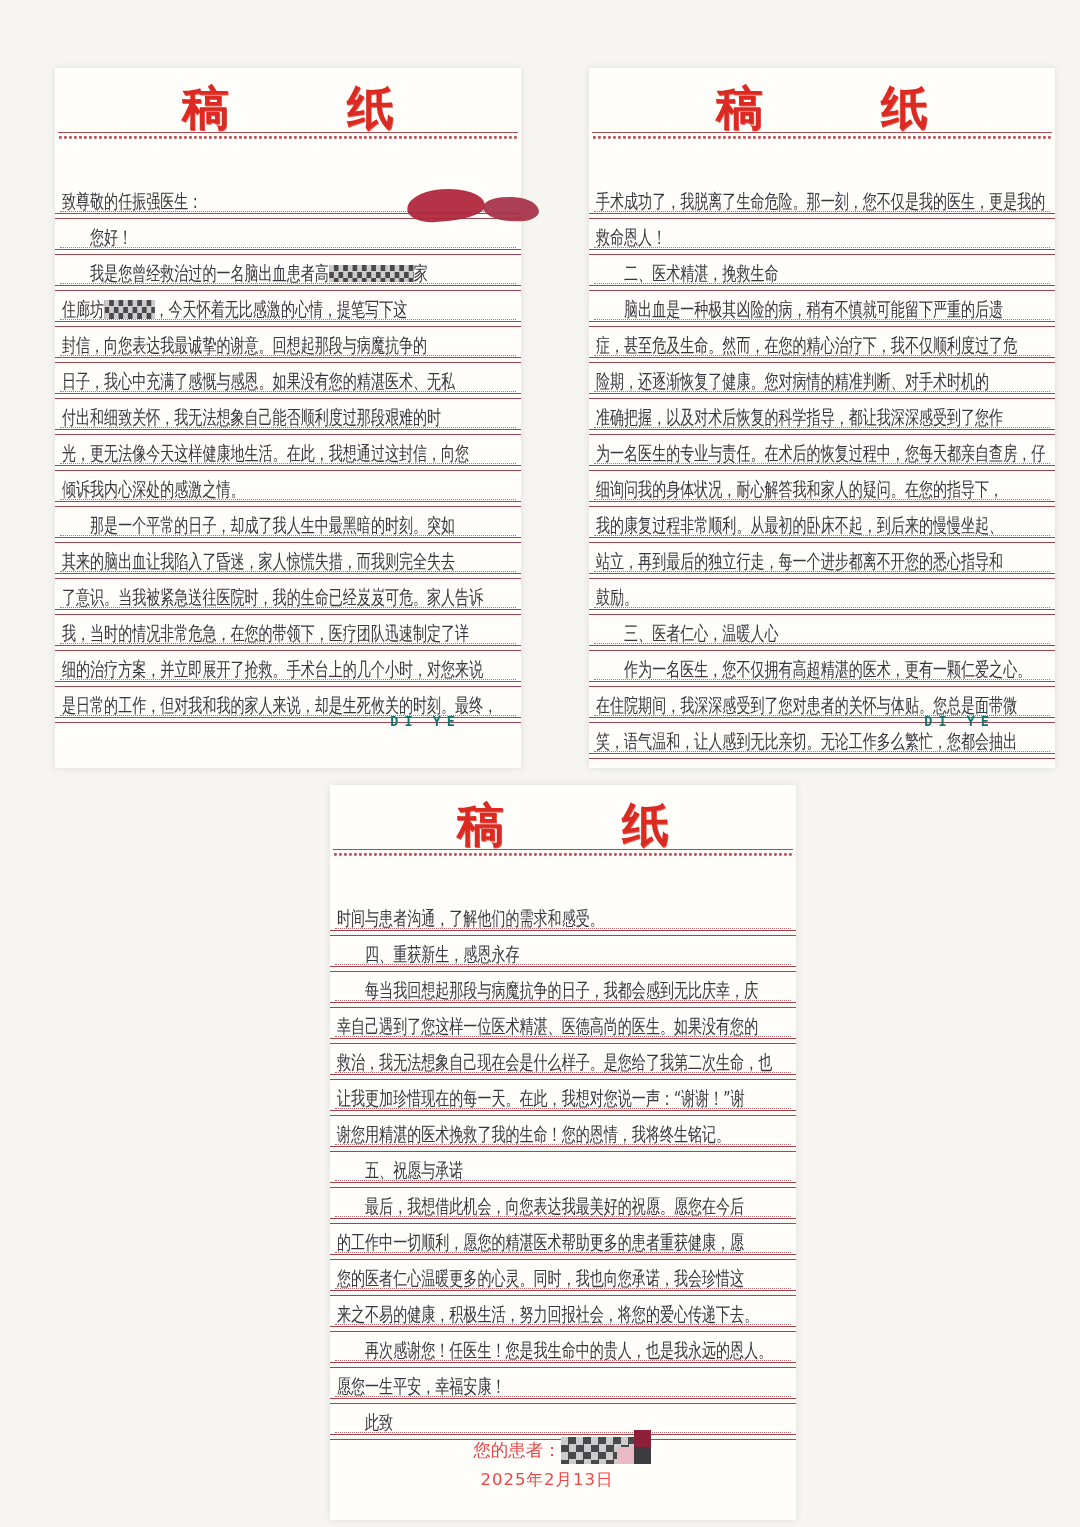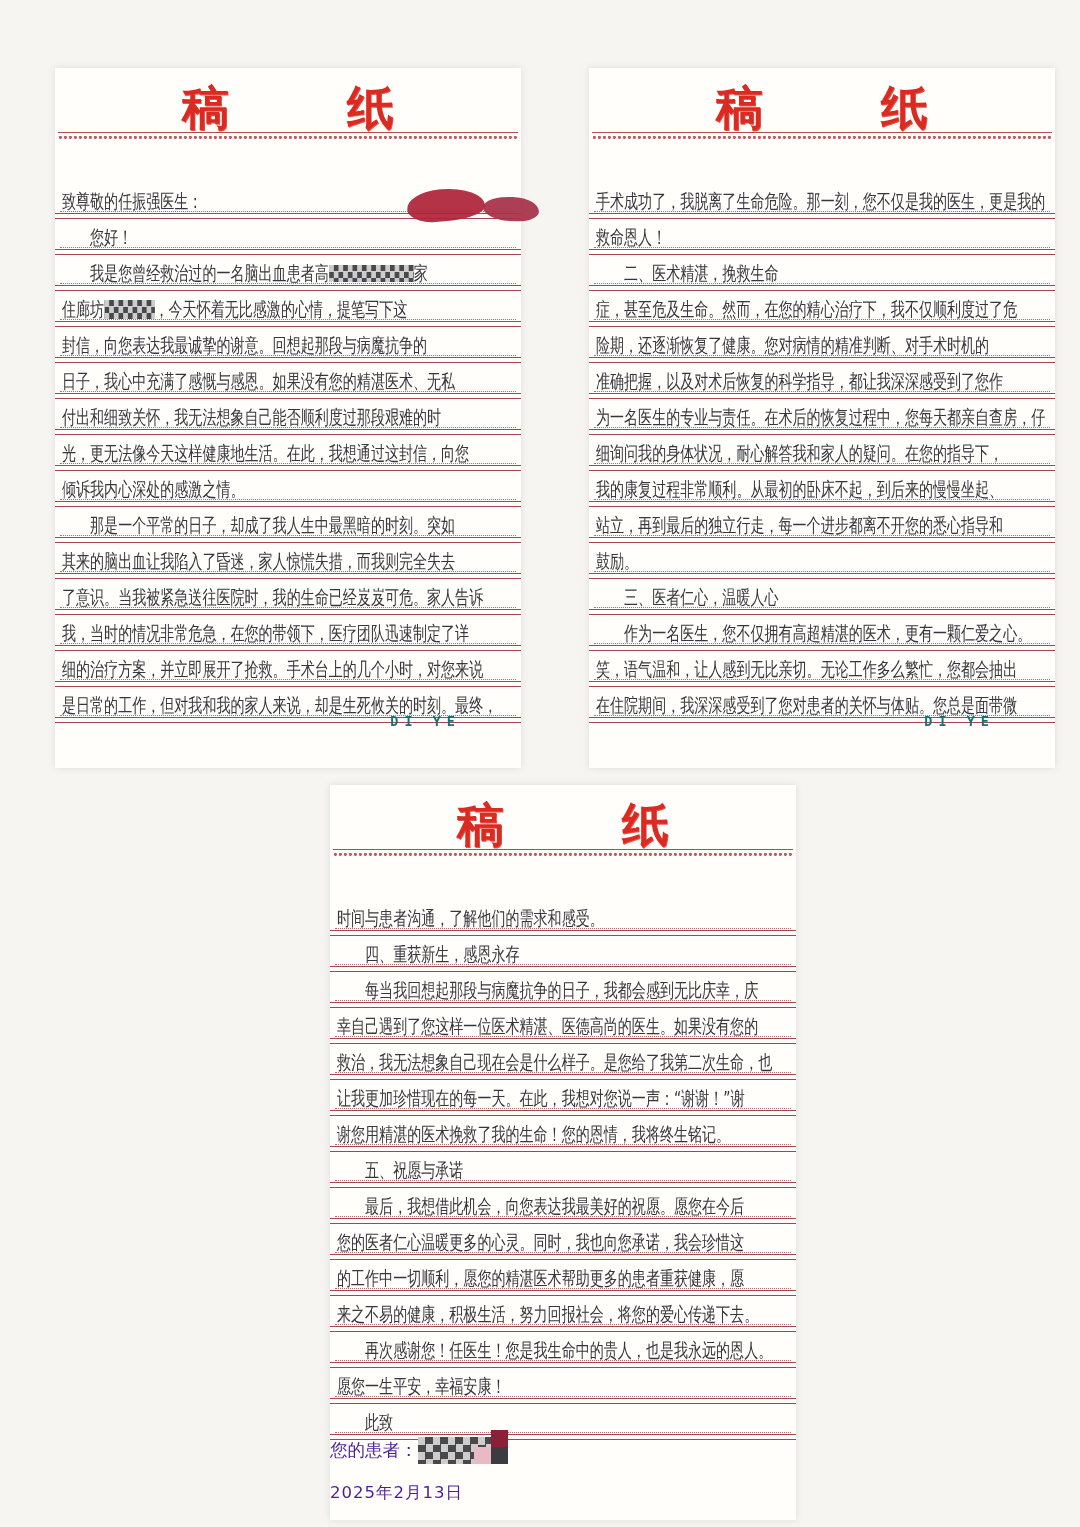--- a/index.html
+++ b/index.html
@@ -60,23 +60,23 @@
   .blob{position:absolute;opacity:.93;}
   .blob-a{left:352px;top:121px;width:78px;height:32px;background:#ae2439;
     border-radius:55% 70% 60% 45%/70% 80% 50% 60%;transform:rotate(-5deg);}
   .blob-b{left:428px;top:129px;width:56px;height:24px;background:#a73048;
     border-radius:65% 55% 50% 60%/60% 70% 55% 65%;transform:rotate(3deg);}
   .sheet-foot{
     position:absolute;left:0;right:60px;top:645px;text-align:right;
     color:#0f766e;font-weight:bold;font-size:13.5px;letter-spacing:6px;
     font-family:"DejaVu Sans Mono","Liberation Mono",monospace;
   }
-  .sig{position:absolute;left:0;right:6px;top:652px;text-align:left;color:#4c1d95;}
+  .sig{position:absolute;left:0;right:6px;top:652px;text-align:center;color:#ef4444;}
   .sig-line{font-size:17.5px;}
-  .sig-date{margin-top:18px;padding-right:26px;font-size:16.5px;letter-spacing:1px;}
+  .sig-date{margin-top:5px;padding-right:26px;font-size:16.5px;letter-spacing:1px;}
 </style>
 </head>
 <body>
 
 <div class="canvas">
 
   <section class="sheet sheet1">
     <div class="sheet-head">
       <span class="head-char">稿</span>
       <span class="head-char">纸</span>
@@ -181,20 +181,25 @@
           <span class="txt">救命恩人！</span>
           <span class="dbl"></span>
         </div>
         <div class="row">
           <span class="baseline"></span>
           <span class="txt">　　二、医术精湛，挽救生命</span>
           <span class="dbl"></span>
         </div>
         <div class="row">
           <span class="baseline"></span>
+          <span class="txt">　　脑出血是一种极其凶险的病，稍有不慎就可能留下严重的后遗</span>
+          <span class="dbl"></span>
+        </div>
+        <div class="row">
+          <span class="baseline"></span>
           <span class="txt">症，甚至危及生命。然而，在您的精心治疗下，我不仅顺利度过了危</span>
           <span class="dbl"></span>
         </div>
         <div class="row">
           <span class="baseline"></span>
           <span class="txt">险期，还逐渐恢复了健康。您对病情的精准判断、对手术时机的</span>
           <span class="dbl"></span>
         </div>
         <div class="row">
           <span class="baseline"></span>
@@ -231,26 +236,26 @@
           <span class="txt">　　三、医者仁心，温暖人心</span>
           <span class="dbl"></span>
         </div>
         <div class="row">
           <span class="baseline"></span>
           <span class="txt">　　作为一名医生，您不仅拥有高超精湛的医术，更有一颗仁爱之心。</span>
           <span class="dbl"></span>
         </div>
         <div class="row">
           <span class="baseline"></span>
+          <span class="txt">在住院期间，我深深感受到了您对患者的关怀与体贴。您总是面带微</span>
+          <span class="dbl"></span>
+        </div>
+        <div class="row">
+          <span class="baseline"></span>
           <span class="txt">笑，语气温和，让人感到无比亲切。无论工作多么繁忙，您都会抽出</span>
-          <span class="dbl"></span>
-        </div>
-        <div class="row">
-          <span class="baseline"></span>
-          <span class="txt">在住院期间，我深深感受到了您对患者的关怀与体贴。您总是面带微</span>
           <span class="dbl"></span>
         </div>
       </div>
     <div class="sheet-foot">DI YE</div>
   </section>
 
   <section class="sheet sheet3">
     <div class="sheet-head">
       <span class="head-char">稿</span>
       <span class="head-char">纸</span>
@@ -297,26 +302,26 @@
           <span class="txt">　　五、祝愿与承诺</span>
           <span class="dbl"></span>
         </div>
         <div class="row">
           <span class="baseline"></span>
           <span class="txt">　　最后，我想借此机会，向您表达我最美好的祝愿。愿您在今后</span>
           <span class="dbl"></span>
         </div>
         <div class="row">
           <span class="baseline"></span>
+          <span class="txt">的工作中一切顺利，愿您的精湛医术帮助更多的患者重获健康，愿</span>
+          <span class="dbl"></span>
+        </div>
+        <div class="row">
+          <span class="baseline"></span>
           <span class="txt">您的医者仁心温暖更多的心灵。同时，我也向您承诺，我会珍惜这</span>
-          <span class="dbl"></span>
-        </div>
-        <div class="row">
-          <span class="baseline"></span>
-          <span class="txt">的工作中一切顺利，愿您的精湛医术帮助更多的患者重获健康，愿</span>
           <span class="dbl"></span>
         </div>
         <div class="row">
           <span class="baseline"></span>
           <span class="txt">来之不易的健康，积极生活，努力回报社会，将您的爱心传递下去。</span>
           <span class="dbl"></span>
         </div>
         <div class="row">
           <span class="baseline"></span>
           <span class="txt">　　再次感谢您！任医生！您是我生命中的贵人，也是我永远的恩人。</span>

